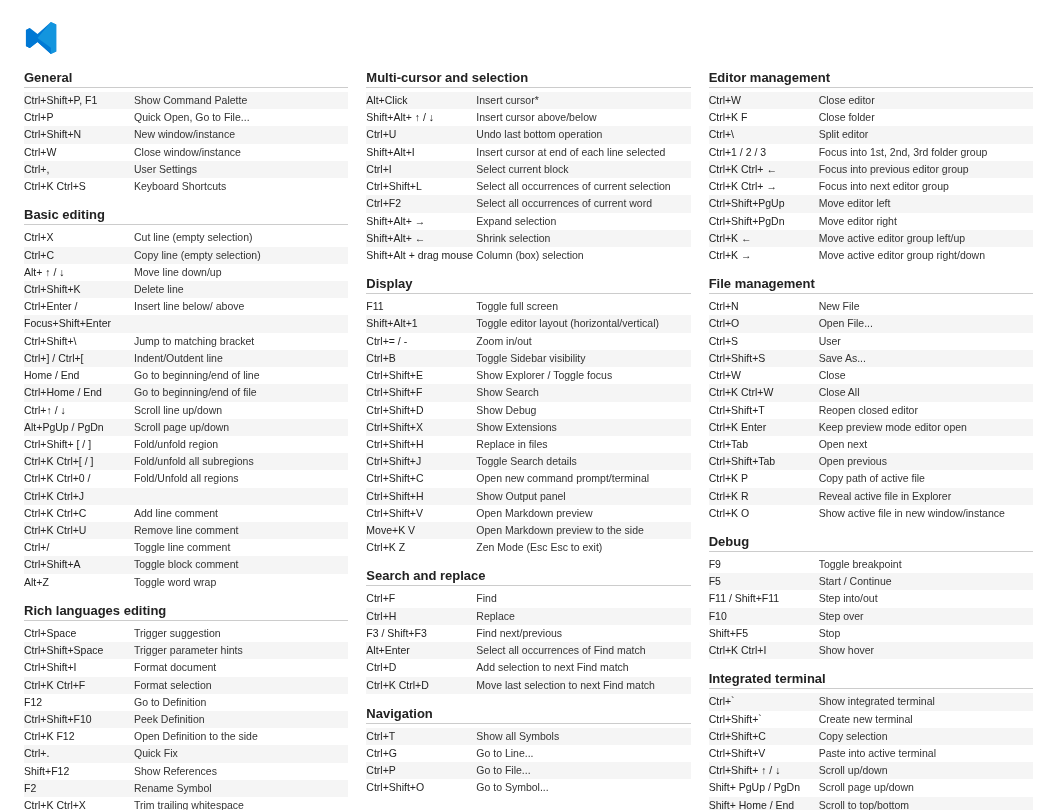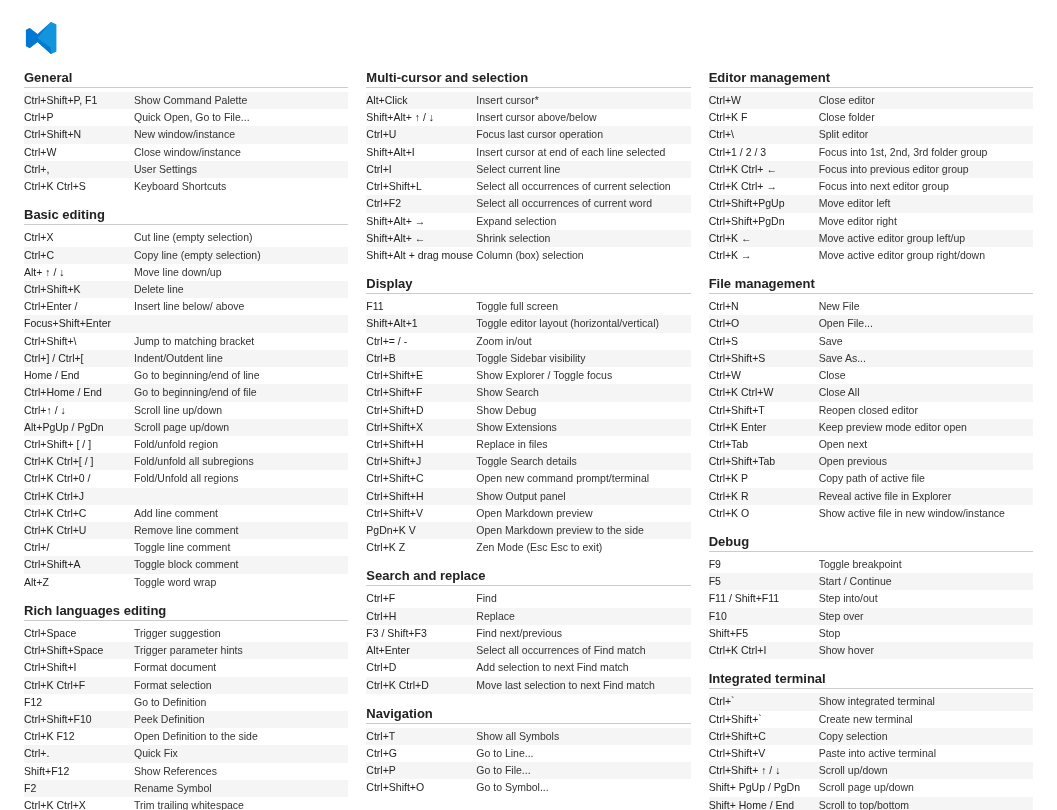--- a/index.html
+++ b/index.html
@@ -257,29 +257,29 @@
       <div class="shortcut-row">
         <span class="shortcut-key">Alt+Click</span>
         <span class="shortcut-desc">Insert cursor*</span>
       </div>
       <div class="shortcut-row">
         <span class="shortcut-key">Shift+Alt+ ↑ / ↓</span>
         <span class="shortcut-desc">Insert cursor above/below</span>
       </div>
       <div class="shortcut-row">
         <span class="shortcut-key">Ctrl+U</span>
-        <span class="shortcut-desc">Focus last cursor operation</span>
+        <span class="shortcut-desc">Undo last bottom operation</span>
       </div>
       <div class="shortcut-row">
         <span class="shortcut-key">Shift+Alt+I</span>
         <span class="shortcut-desc">Insert cursor at end of each line selected</span>
       </div>
       <div class="shortcut-row">
         <span class="shortcut-key">Ctrl+I</span>
-        <span class="shortcut-desc">Select current line</span>
+        <span class="shortcut-desc">Select current block</span>
       </div>
       <div class="shortcut-row">
         <span class="shortcut-key">Ctrl+Shift+L</span>
         <span class="shortcut-desc">Select all occurrences of current selection</span>
       </div>
       <div class="shortcut-row">
         <span class="shortcut-key">Ctrl+F2</span>
         <span class="shortcut-desc">Select all occurrences of current word</span>
       </div>
       <div class="shortcut-row">
@@ -341,21 +341,21 @@
       </div>
       <div class="shortcut-row">
         <span class="shortcut-key">Ctrl+Shift+H</span>
         <span class="shortcut-desc">Show Output panel</span>
       </div>
       <div class="shortcut-row">
         <span class="shortcut-key">Ctrl+Shift+V</span>
         <span class="shortcut-desc">Open Markdown preview</span>
       </div>
       <div class="shortcut-row">
-        <span class="shortcut-key">PgDn+K V</span>
+        <span class="shortcut-key">Move+K V</span>
         <span class="shortcut-desc">Open Markdown preview to the side</span>
       </div>
       <div class="shortcut-row">
         <span class="shortcut-key">Ctrl+K Z</span>
         <span class="shortcut-desc">Zen Mode (Esc Esc to exit)</span>
       </div>
       <div class="section-title">Search and replace</div>
       <div class="shortcut-row">
         <span class="shortcut-key">Ctrl+F</span>
         <span class="shortcut-desc">Find</span>
@@ -445,21 +445,21 @@
       <div class="shortcut-row">
         <span class="shortcut-key">Ctrl+N</span>
         <span class="shortcut-desc">New File</span>
       </div>
       <div class="shortcut-row">
         <span class="shortcut-key">Ctrl+O</span>
         <span class="shortcut-desc">Open File...</span>
       </div>
       <div class="shortcut-row">
         <span class="shortcut-key">Ctrl+S</span>
-        <span class="shortcut-desc">Save</span>
+        <span class="shortcut-desc">User</span>
       </div>
       <div class="shortcut-row">
         <span class="shortcut-key">Ctrl+Shift+S</span>
         <span class="shortcut-desc">Save As...</span>
       </div>
       <div class="shortcut-row">
         <span class="shortcut-key">Ctrl+W</span>
         <span class="shortcut-desc">Close</span>
       </div>
       <div class="shortcut-row">

